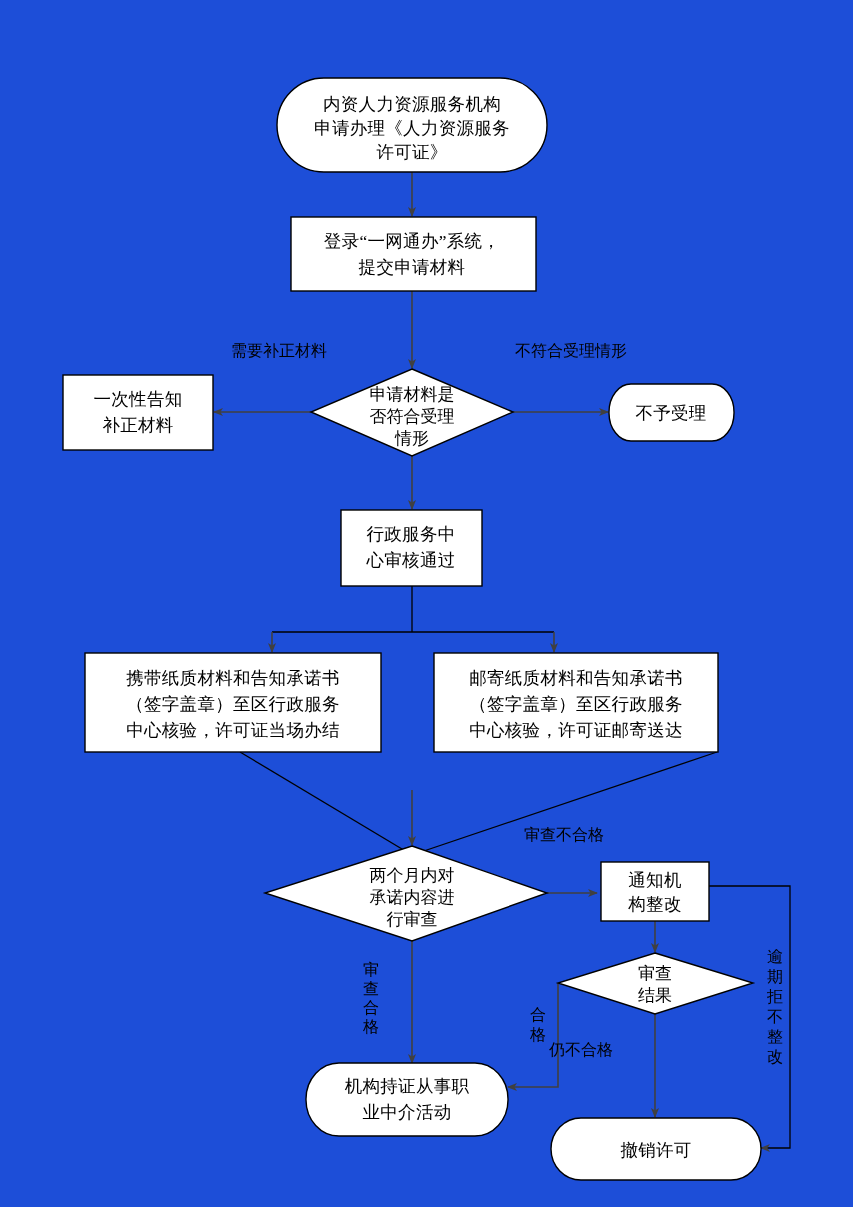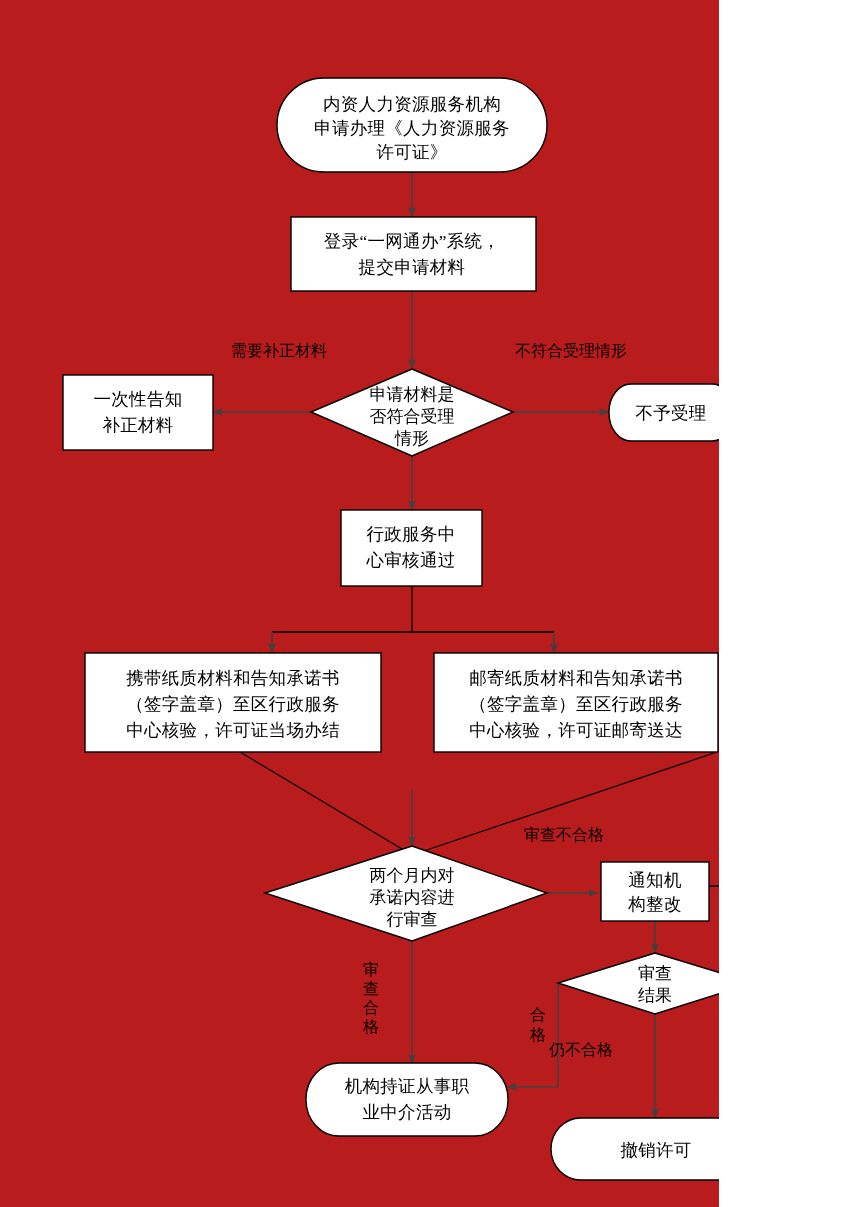--- a/index.html
+++ b/index.html
@@ -5,23 +5,23 @@
   html, body {
     margin: 0;
     padding: 0;
     background: #ffffff;
   }
   body {
     font-family: "Liberation Serif", "DejaVu Serif", serif;
   }
   #flow-wrap {
     position: relative;
-    width: 719px;
+    width: 853px;
     height: 1207px;
-    background: #b91c1c;
+    background: #1d4ed8;
     overflow: hidden;
   }
   svg#flow {
     display: block;
     width: 853px;
     height: 1207px;
   }
   .shape {
     fill: #ffffff;
     stroke: #000000;

